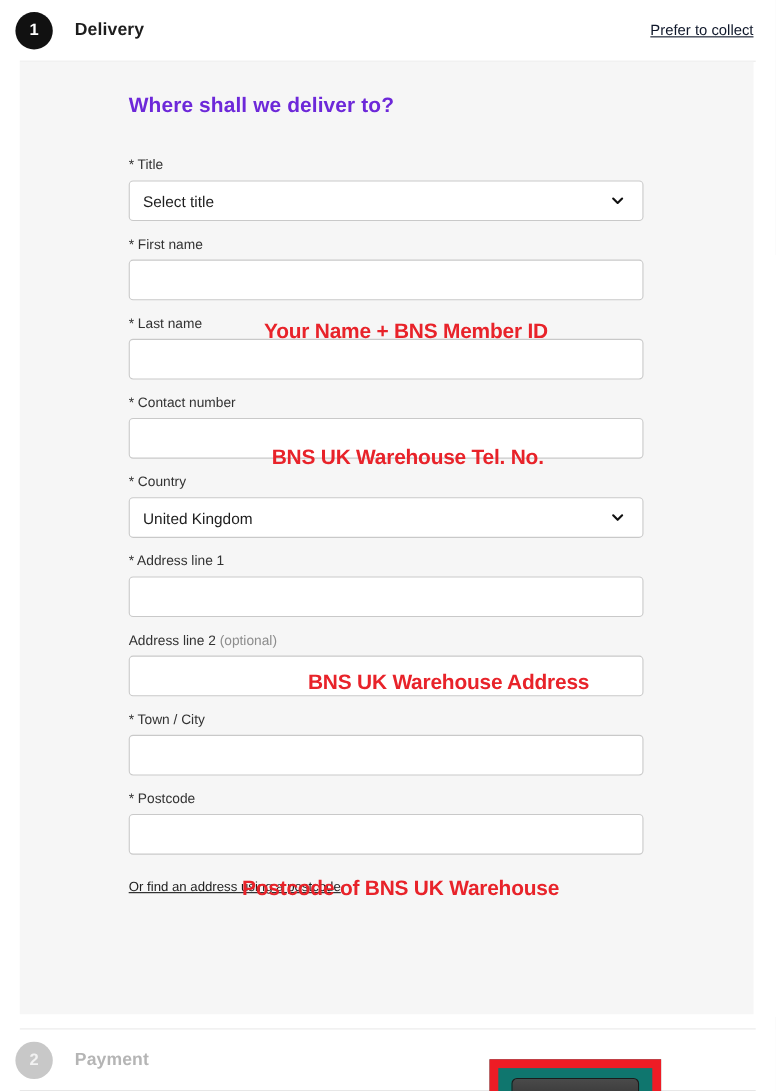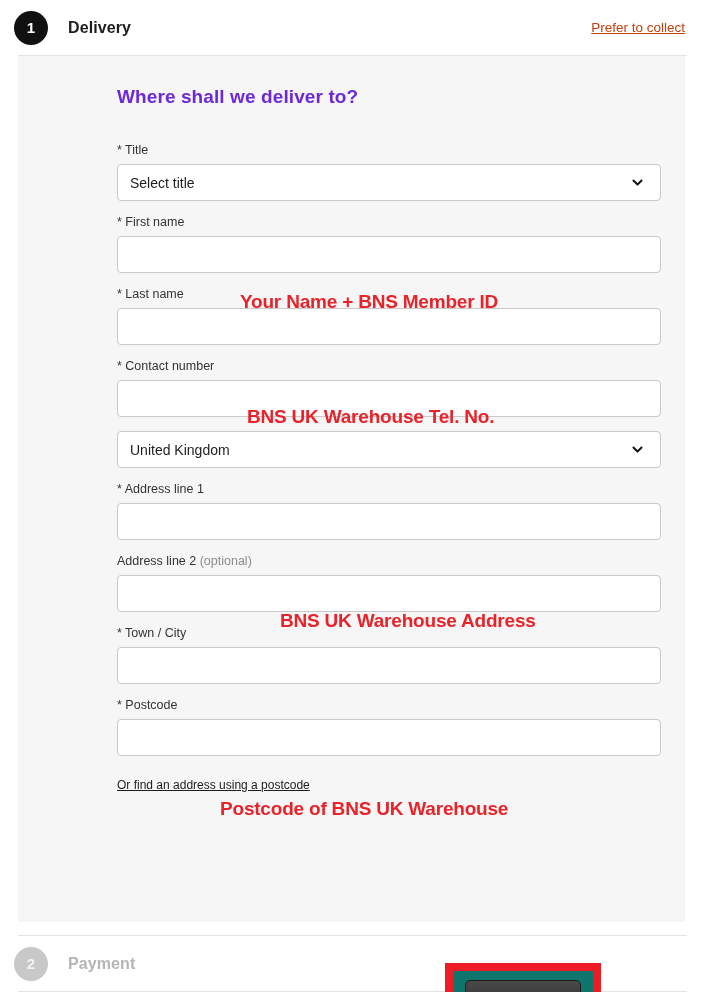--- a/index.html
+++ b/index.html
@@ -49,21 +49,21 @@
     font-weight: bold;
     color: #1d1d1d;
     letter-spacing: .1px;
   }
   .step-title.inactive {
     color: #b5b5b5;
   }
   .header-link {
     margin-left: auto;
     font-size: 13.5px;
-    color: #c2410c;
+    color: #0f172a;
     text-decoration: underline;
     cursor: pointer;
   }
   .hdr-rule {
     height: 1px;
     background: #e3e3e3;
     margin: 0 18px 0 18px;
   }
 
   
@@ -95,21 +95,21 @@
   .field-label {
     font-size: 12.5px;
     color: #333333;
     margin-bottom: 7px;
     display: block;
   }
   .optional {
     color: #8d8d8d;
   }
   .control {
-    width: 544px;
+    width: 468px;
     height: 37px;
     box-sizing: border-box;
     border: 1px solid #c9c9c9;
     border-radius: 4px;
     background: #ffffff;
     font-family: "Liberation Sans", sans-serif;
     font-size: 14px;
     color: #1d1d1d;
     padding: 0 12px;
     display: flex;
@@ -250,20 +250,21 @@
     
     <div class="field">
       <label class="field-label">* Contact number</label>
       <div class="control">
         <span class="select-value"></span>
       </div>
     </div>
 
     
     <div class="field">
+      <label class="field-label">* Country</label>
       <div class="control">
         <span class="select-value">United Kingdom</span>
         <span class="chev">
           <svg viewBox="0 0 16 16" width="13" height="13">
               <path d="M3 5.5 L8 10.5 L13 5.5" stroke="#111" stroke-width="2.4" fill="none" stroke-linecap="round" stroke-linejoin="round"></path>
             </svg>
         </span>
       </div>
     </div>
 

